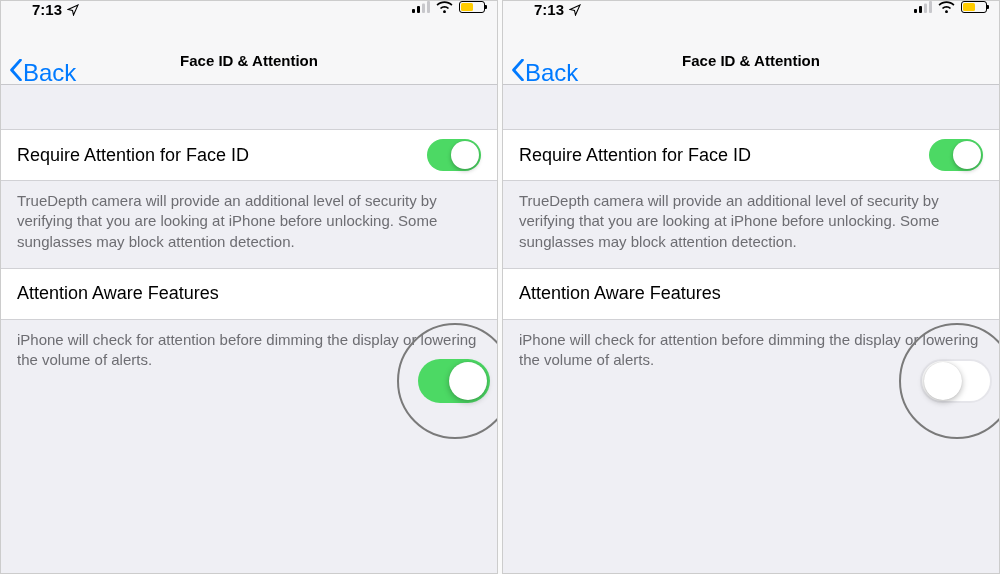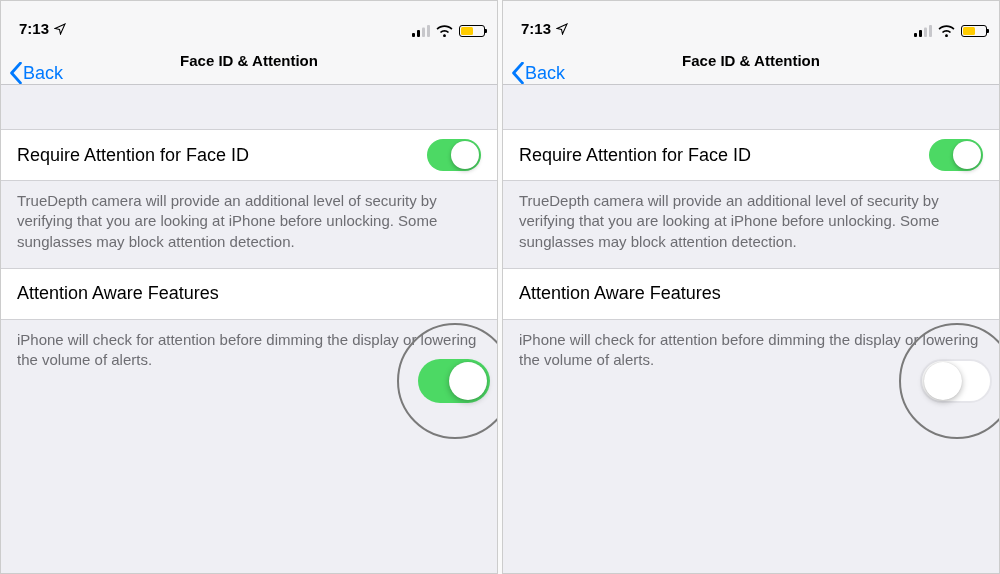--- a/index.html
+++ b/index.html
@@ -22,23 +22,23 @@
       background: #efeff4;
       border: 1px solid #ccc;
       display: flex;
       flex-direction: column;
       position: relative;
       overflow: hidden;
     }
     .status-bar {
       height: 36px;
       display: flex;
-      align-items: flex-end;
+      align-items: flex-start;
       justify-content: space-between;
-      padding: 0 12px 0 18px;
+      padding: 0 12px 0 31px;
       background: #f7f7f8;
       font-size: 15px;
       font-weight: 600;
       color: #000;
     }
     .status-left {
       display: flex;
       align-items: center;
       gap: 5px;
     }
@@ -51,23 +51,23 @@
       height: 48px;
       background: #f7f7f8;
       border-bottom: 1px solid #c7c7cb;
       display: flex;
       align-items: center;
       position: relative;
       padding: 0 8px;
     }
     .back-btn {
       display: flex;
-      align-items: flex-end;
+      align-items: flex-start;
       color: #007aff;
-      font-size: 18px;
+      font-size: 24px;
       z-index: 2;
       cursor: pointer;
       margin-top: 24px;
     }
     .back-chevron {
       width: 14px;
       height: 22px;
     }
     .nav-title {
       position: absolute;

